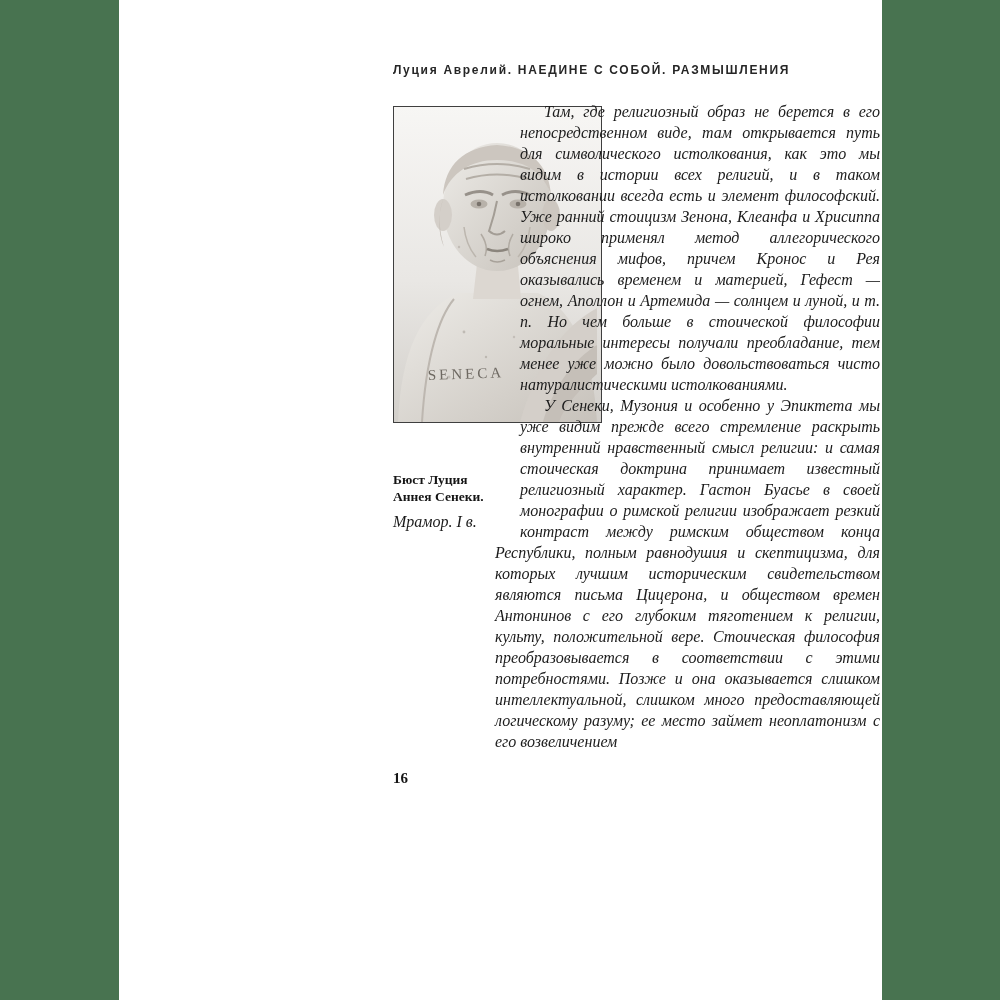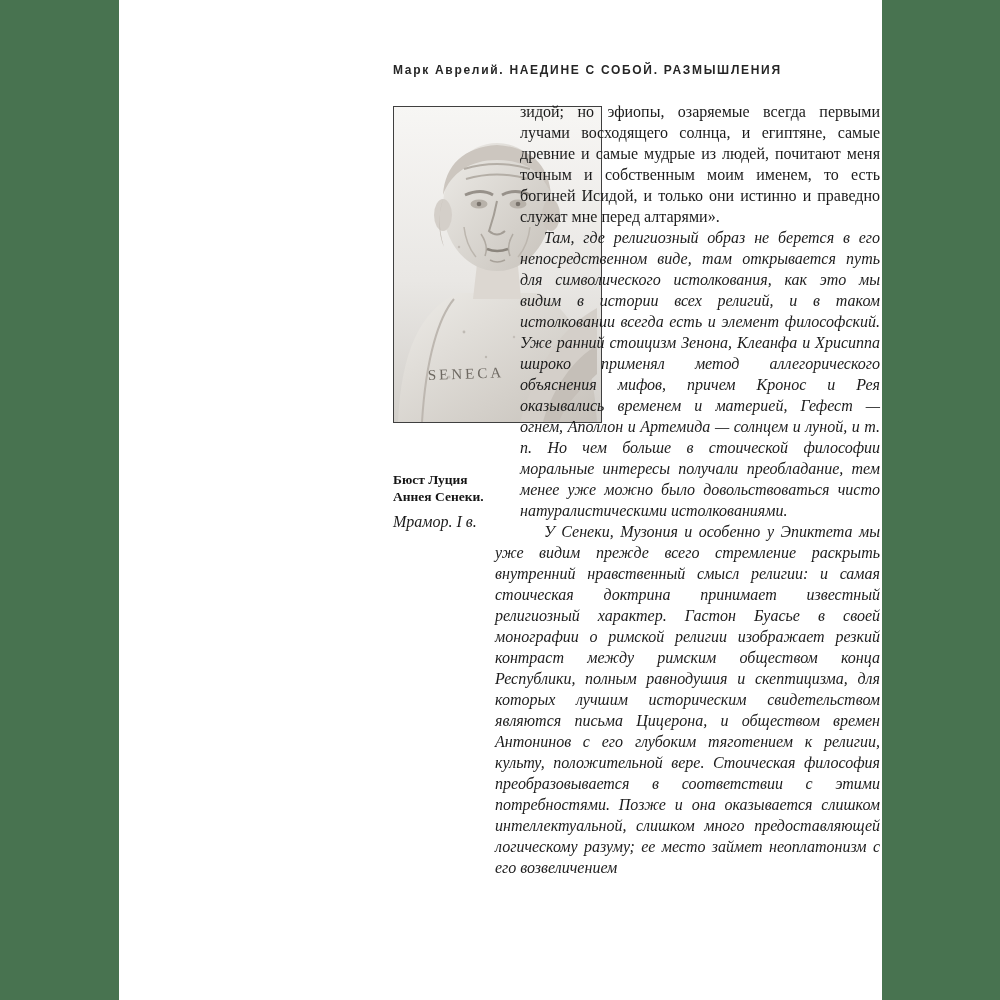--- a/index.html
+++ b/index.html
@@ -86,21 +86,21 @@
 </style>
 </head>
 <body>
 
 <div class="edge-bar left"></div>
 <div class="edge-bar right"></div>
 
 <div class="page">
   <div class="content">
 
-    <div class="running-head">Марк Аврелий. НАЕДИНЕ С СОБОЙ. РАЗМЫШЛЕНИЯ</div>
+    <div class="running-head">Луция Аврелий. НАЕДИНЕ С СОБОЙ. РАЗМЫШЛЕНИЯ</div>
 
     <div class="body-text">
 
       <figure class="bust-figure">
         <div class="photo-frame">
           <svg width="207" height="315" viewBox="0 0 207 315">
             <defs>
               <linearGradient id="bgG" x1="0" y1="0" x2="0" y2="1">
                 <stop offset="0" stop-color="#f7f6f4"></stop>
                 <stop offset="0.55" stop-color="#e9e7e4"></stop>
@@ -158,19 +158,19 @@
 
             <text x="34" y="273" font-family="Liberation Serif, serif" font-size="15" letter-spacing="3" fill="#6e6962" transform="rotate(-2 34 273)">SENECA</text>
           </svg>
         </div>
         <figcaption>
           <div class="cap-title">Бюст Луция Аннея Сенеки.</div>
           <div class="cap-sub">Мрамор. I в.</div>
         </figcaption>
       </figure>
 
-      <p>зидой; но эфиопы, озаряемые всегда первыми лучами восходящего солнца, и египтяне, самые древние и самые мудрые из людей, почитают меня точным и собственным моим именем, то есть богиней Исидой, и только они истинно и праведно служат мне перед алтарями».</p>
       <p class="indent">Там, где религиозный образ не берется в его непосредственном виде, там открывается путь для символического истолкования, как это мы видим в истории всех религий, и в таком истолковании всегда есть и элемент философский. Уже ранний стоицизм Зенона, Клеанфа и Хрисиппа широко применял метод аллегорического объяснения мифов, причем Кронос и Рея оказывались временем и материей, Гефест — огнем, Аполлон и Артемида — солнцем и луной, и т. п. Но чем больше в стоической философии моральные интересы получали преобладание, тем менее уже можно было довольствоваться чисто натуралистическими истолкованиями.</p>
       <p class="indent">У Сенеки, Музония и особенно у Эпиктета мы уже видим прежде всего стремление раскрыть внутренний нравственный смысл религии: и самая стоическая доктрина принимает известный религиозный характер. Гастон Буасье в своей монографии о римской религии изображает резкий контраст между римским обществом конца Республики, полным равнодушия и скептицизма, для которых лучшим историческим свидетельством являются письма Цицерона, и обществом времен Антонинов с его глубоким тяготением к религии, культу, положительной вере. Стоическая философия преобразовывается в соответствии с этими потребностями. Позже и она оказывается слишком интеллектуальной, слишком много предоставляющей логическому разуму; ее место займет неоплатонизм с его возвеличением</p>
     </div>
 
+    <div class="page-number">16</div>
   </div>
 </div>
 
 </body></html>

